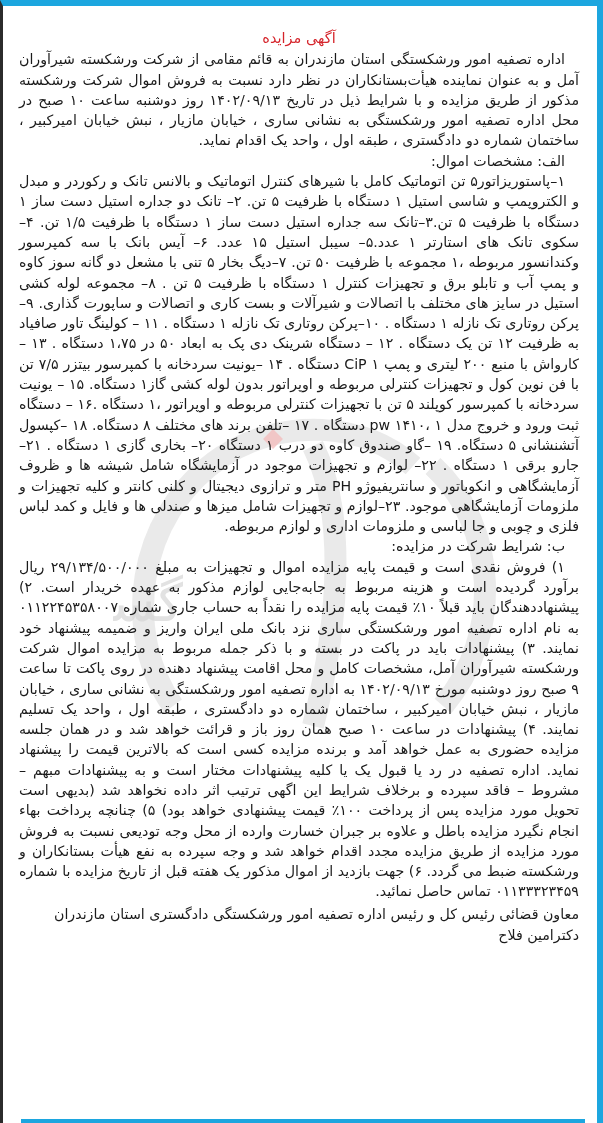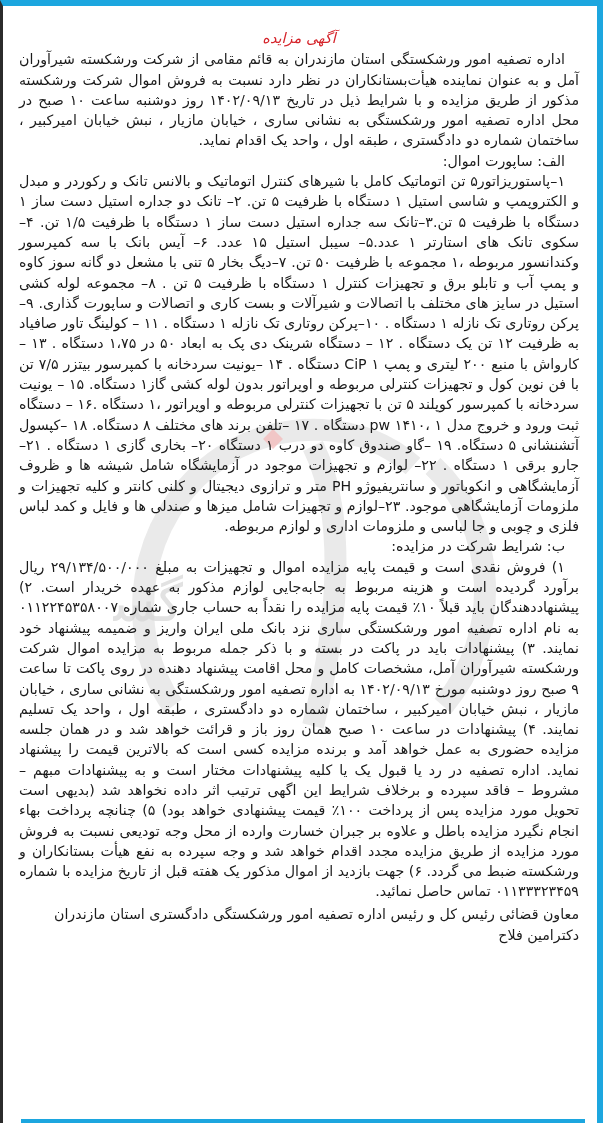--- a/index.html
+++ b/index.html
@@ -12,21 +12,21 @@
       border-left:3px solid #2b2b2b;
       background:#fff;
     }
     .bottom-rule { position:absolute; left:18px; right:12px; bottom:0; height:4px; background:#1ca6df; }
     .watermark { position:absolute; left:110px; top:400px; width:400px; height:330px; pointer-events:none; }
     .content {
       position:absolute; left:16px; right:18px; top:22px;
       direction:rtl; text-align:justify; text-align-last:right;
       font-size:14.2px; line-height:20.3px; color:#1a1a1a;
     }
-    .title { text-align:center; text-align-last:center; color:#d5232a; font-size:14.5px; margin-bottom:1px;font-style:italic; }
+    .title { text-align:center; text-align-last:center; color:#d5232a; font-size:14.5px; margin-bottom:1px; }
     .p { margin:0; text-indent:14px; }
     .sub { margin:0; text-indent:14px; }
     .sig { margin-top:2px; text-align:right; text-align-last:right; }
     .sig div { line-height:21px; }
     .mark { position:absolute; left:263px; top:426px; width:14px; height:14px; background:#f4b6b6; transform:rotate(45deg); opacity:.7; }
   </style>
 </head>
 <body>
 
 <div class="frame">
@@ -36,21 +36,21 @@
       <path d="M330 300 C390 230 385 120 320 60"></path>
       <path d="M200 40 C230 100 230 200 200 320"></path>
     </g>
     <text x="70" y="215" font-size="52" fill="#d6d6d6" opacity="0.7" font-family="DejaVu Sans, sans-serif">گستر</text>
   </svg>
   <div class="mark"></div>
 
   <div class="content">
     <div class="title">آگهی مزایده</div>
     <p class="p">اداره تصفیه امور ورشکستگی استان مازندران به قائم مقامی از شرکت ورشکسته شیرآوران آمل و به عنوان نماینده هیأت‌بستانکاران در نظر دارد نسبت به فروش اموال شرکت ورشکسته مذکور از طریق مزایده و با شرایط ذیل در تاریخ ۱۴۰۲/۰۹/۱۳ روز دوشنبه ساعت ۱۰ صبح در محل اداره تصفیه امور ورشکستگی به نشانی ساری ، خیابان مازیار ، نبش خیابان امیرکبیر ، ساختمان شماره دو دادگستری ، طبقه اول ، واحد یک اقدام نماید.</p>
-    <p class="sub">الف: ساپورت اموال:</p>
+    <p class="sub">الف: مشخصات اموال:</p>
     <p class="p">۱–پاستوریزاتور۵ تن اتوماتیک کامل با شیرهای کنترل اتوماتیک و بالانس تانک و رکوردر و مبدل و الکتروپمپ و شاسی استیل ۱ دستگاه با ظرفیت ۵ تن. ۲– تانک دو جداره استیل دست ساز ۱ دستگاه با ظرفیت ۵ تن.۳–تانک سه جداره استیل دست ساز ۱ دستگاه با ظرفیت ۱/۵ تن. ۴– سکوی تانک های استارتر ۱ عدد.۵– سیبل استیل ۱۵ عدد. ۶– آیس بانک با سه کمپرسور وکندانسور مربوطه ،۱ مجموعه با ظرفیت ۵۰ تن. ۷–دیگ بخار ۵ تنی با مشعل دو گانه سوز کاوه و پمپ آب و تابلو برق و تجهیزات کنترل ۱ دستگاه با ظرفیت ۵ تن . ۸– مجموعه لوله کشی استیل در سایز های مختلف با اتصالات و شیرآلات و بست کاری و اتصالات و ساپورت گذاری. ۹–پرکن روتاری تک نازله ۱ دستگاه . ۱۰–پرکن روتاری تک نازله ۱ دستگاه . ۱۱ – کولینگ تاور صافیاد به ظرفیت ۱۲ تن یک دستگاه . ۱۲ – دستگاه شرینک دی پک به ابعاد ۵۰ در ۱،۷۵ دستگاه . ۱۳ –کارواش با منبع ۲۰۰ لیتری و پمپ CiP ۱ دستگاه . ۱۴ –یونیت سردخانه با کمپرسور بیتزر ۷/۵ تن با فن نوین کول و تجهیزات کنترلی مربوطه و اوپراتور بدون لوله کشی گاز۱ دستگاه. ۱۵ – یونیت سردخانه با کمپرسور کوپلند ۵ تن با تجهیزات کنترلی مربوطه و اوپراتور ،۱ دستگاه .۱۶ – دستگاه ثبت ورود و خروج مدل pw ۱۴۱۰، ۱ دستگاه . ۱۷ –تلفن برند های مختلف ۸ دستگاه. ۱۸ –کپسول آتشنشانی ۵ دستگاه. ۱۹ –گاو صندوق کاوه دو درب ۱ دستگاه ۲۰– بخاری گازی ۱ دستگاه . ۲۱– جارو برقی ۱ دستگاه . ۲۲– لوازم و تجهیزات موجود در آزمایشگاه شامل شیشه ها و ظروف آزمایشگاهی و انکوباتور و سانتریفیوژو PH متر و ترازوی دیجیتال و کلنی کانتر و کلیه تجهیزات و ملزومات آزمایشگاهی موجود. ۲۳–لوازم و تجهیزات شامل میزها و صندلی ها و فایل و کمد لباس فلزی و چوبی و جا لباسی و ملزومات اداری و لوازم مربوطه.</p>
     <p class="sub">ب: شرایط شرکت در مزایده:</p>
     <p class="p">۱) فروش نقدی است و قیمت پایه مزایده اموال و تجهیزات به مبلغ ۲۹/۱۳۴/۵۰۰/۰۰۰ ریال برآورد گردیده است و هزینه مربوط به جابه‌جایی لوازم مذکور به عهده خریدار است. ۲) پیشنهاددهندگان باید قبلاً ۱۰٪ قیمت پایه مزایده را نقداً به حساب جاری شماره ۰۱۱۲۲۴۵۳۵۸۰۰۷ به نام اداره تصفیه امور ورشکستگی ساری نزد بانک ملی ایران واریز و ضمیمه پیشنهاد خود نمایند. ۳) پیشنهادات باید در پاکت در بسته و با ذکر جمله مربوط به مزایده اموال شرکت ورشکسته شیرآوران آمل، مشخصات کامل و محل اقامت پیشنهاد دهنده در روی پاکت تا ساعت ۹ صبح روز دوشنبه مورخ ۱۴۰۲/۰۹/۱۳ به اداره تصفیه امور ورشکستگی به نشانی ساری ، خیابان مازیار ، نبش خیابان امیرکبیر ، ساختمان شماره دو دادگستری ، طبقه اول ، واحد یک تسلیم نمایند. ۴) پیشنهادات در ساعت ۱۰ صبح همان روز باز و قرائت خواهد شد و در همان جلسه مزایده حضوری به عمل خواهد آمد و برنده مزایده کسی است که بالاترین قیمت را پیشنهاد نماید. اداره تصفیه در رد یا قبول یک یا کلیه پیشنهادات مختار است و به پیشنهادات مبهم – مشروط – فاقد سپرده و برخلاف شرایط این اگهی ترتیب اثر داده نخواهد شد (بدیهی است تحویل مورد مزایده پس از پرداخت ۱۰۰٪ قیمت پیشنهادی خواهد بود) ۵) چنانچه پرداخت بهاء انجام نگیرد مزایده باطل و علاوه بر جبران خسارت وارده از محل وجه تودیعی نسبت به فروش مورد مزایده از طریق مزایده مجدد اقدام خواهد شد و وجه سپرده به نفع هیأت بستانکاران و ورشکسته ضبط می گردد. ۶) جهت بازدید از اموال مذکور یک هفته قبل از تاریخ مزایده با شماره ۰۱۱۳۳۳۲۳۴۵۹ تماس حاصل نمائید.</p>
     <div class="sig">
       <div>معاون قضائی رئیس کل و رئیس اداره تصفیه امور ورشکستگی دادگستری استان مازندران</div>
       <div>دکترامین فلاح</div>
     </div>
   </div>
   <div class="bottom-rule"></div>
 </div>

